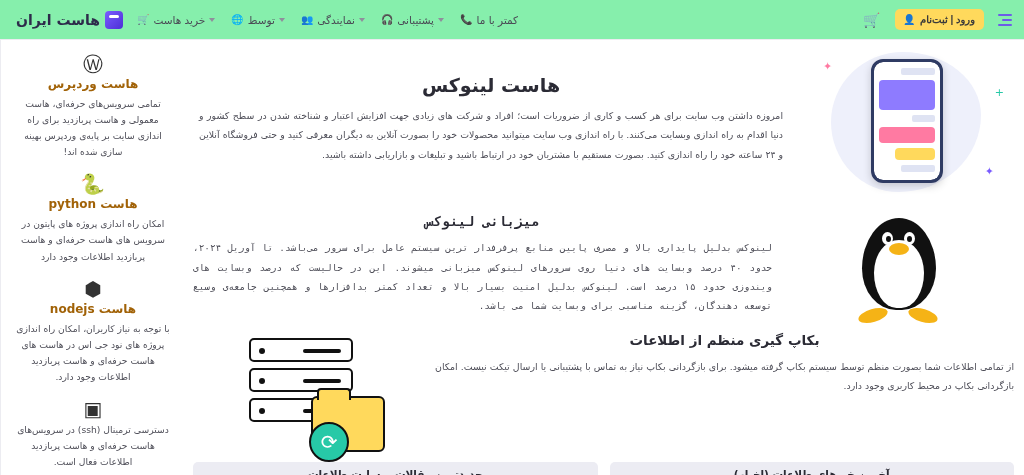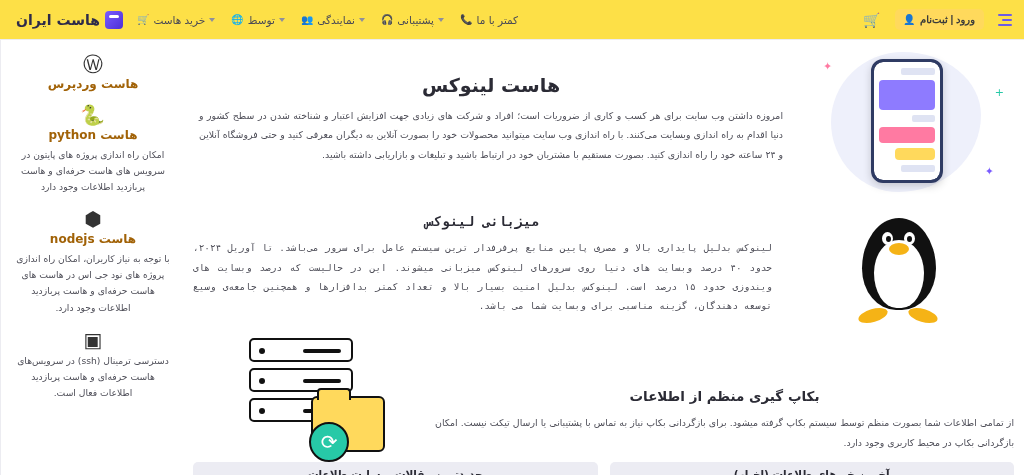--- a/index.html
+++ b/index.html
@@ -9,21 +9,21 @@
     overflow: hidden;
     background: #ffffff;
     font-family: "DejaVu Sans", "Liberation Sans", sans-serif;
     color: #333;
   }
   .page { position: relative; width: 1024px; height: 475px; display: flex; flex-direction: column; }
 
   
   .topbar {
     height: 40px;
-    background: #fde047;
+    background: #86efac;
     border-bottom: 1px solid #ececf1;
     display: flex;
     flex-direction: row-reverse;
     align-items: center;
     padding: 0 12px;
     gap: 14px;
     flex: 0 0 40px;
   }
   .brand {
     display: flex; align-items: center; gap: 5px;
@@ -108,21 +108,21 @@
   .ph-card.alt { background:#ff7aa2; height:16px;}
   .ph-card.alt2 { background:#ffd95c; height:12px; width:70%;}
   .sparkle { position:absolute; color:#ff7aa2; font-size:11px;}
   .sp1 { top:14px; left:24px;} .sp2{ bottom:18px; right:20px; color:#7a5cff;} .sp3{ top:40px; right:10px; color:#27c9a7;}
 
   .row2 { display:flex; flex-direction: row; align-items: center; gap: 12px; margin-top: 4px;}
   .row2 .art { flex: 0 0 230px; display:flex; justify-content:center; align-items:center; height:130px;}
   .row2 .txt { flex: 1 1 auto; font-family: Liberation Mono, monospace; }
   .h2 { font-size: 13.5px; font-weight: bold; color:#2b2b35; text-align:center; margin:0 0 9px;}
 
-  .row3 { display:flex; flex-direction: row; align-items:flex-end; gap:12px; margin-top: 2px;}
+  .row3 { display:flex; flex-direction: row; align-items:flex-start; gap:12px; margin-top: 2px;}
   .row3 .txt { flex:1 1 auto; }
   .row3 .art { flex: 0 0 230px; display:flex; justify-content:center; align-items:center; height:120px;}
 
   
   .tux { width: 86px; height: 110px; position: relative; }
   .tux-body { position:absolute; left:6px; top:8px; width:74px; height:92px; background:#111; border-radius:50% 50% 46% 46%/55% 55% 45% 45%;}
   .tux-belly { position:absolute; left:18px; top:30px; width:50px; height:68px; background:#fff; border-radius:50% 50% 45% 45%/48% 48% 52% 52%;}
   .eye { position:absolute; width:11px; height:13px; background:#fff; border-radius:50%; top:22px;}
   .eye.l { left:26px;} .eye.r{ left:48px;}
   .pupil{ position:absolute; width:5px;height:6px;background:#111;border-radius:50%;top:26px;}
@@ -287,20 +287,21 @@
 
       </div>
 
     </div>
 
     <div class="sidebar">
 
       <div class="side-block">
         <span class="side-ico">Ⓦ</span>
         <div class="side-title">هاست وردپرس</div>
+        <div class="side-text">تمامی سرویس‌های حرفه‌ای، هاست معمولی و هاست پربازدید برای راه اندازی سایت بر پایه‌ی وردپرس بهینه سازی شده اند!</div>
       </div>
 
       <div class="side-block">
         <span class="side-ico">🐍</span>
         <div class="side-title">هاست python</div>
         <div class="side-text">امکان راه اندازی پروژه های پایتون در سرویس های هاست حرفه‌ای و هاست پربازدید اطلاعات وجود دارد</div>
       </div>
 
       <div class="side-block">
         <span class="side-ico">⬢</span>

